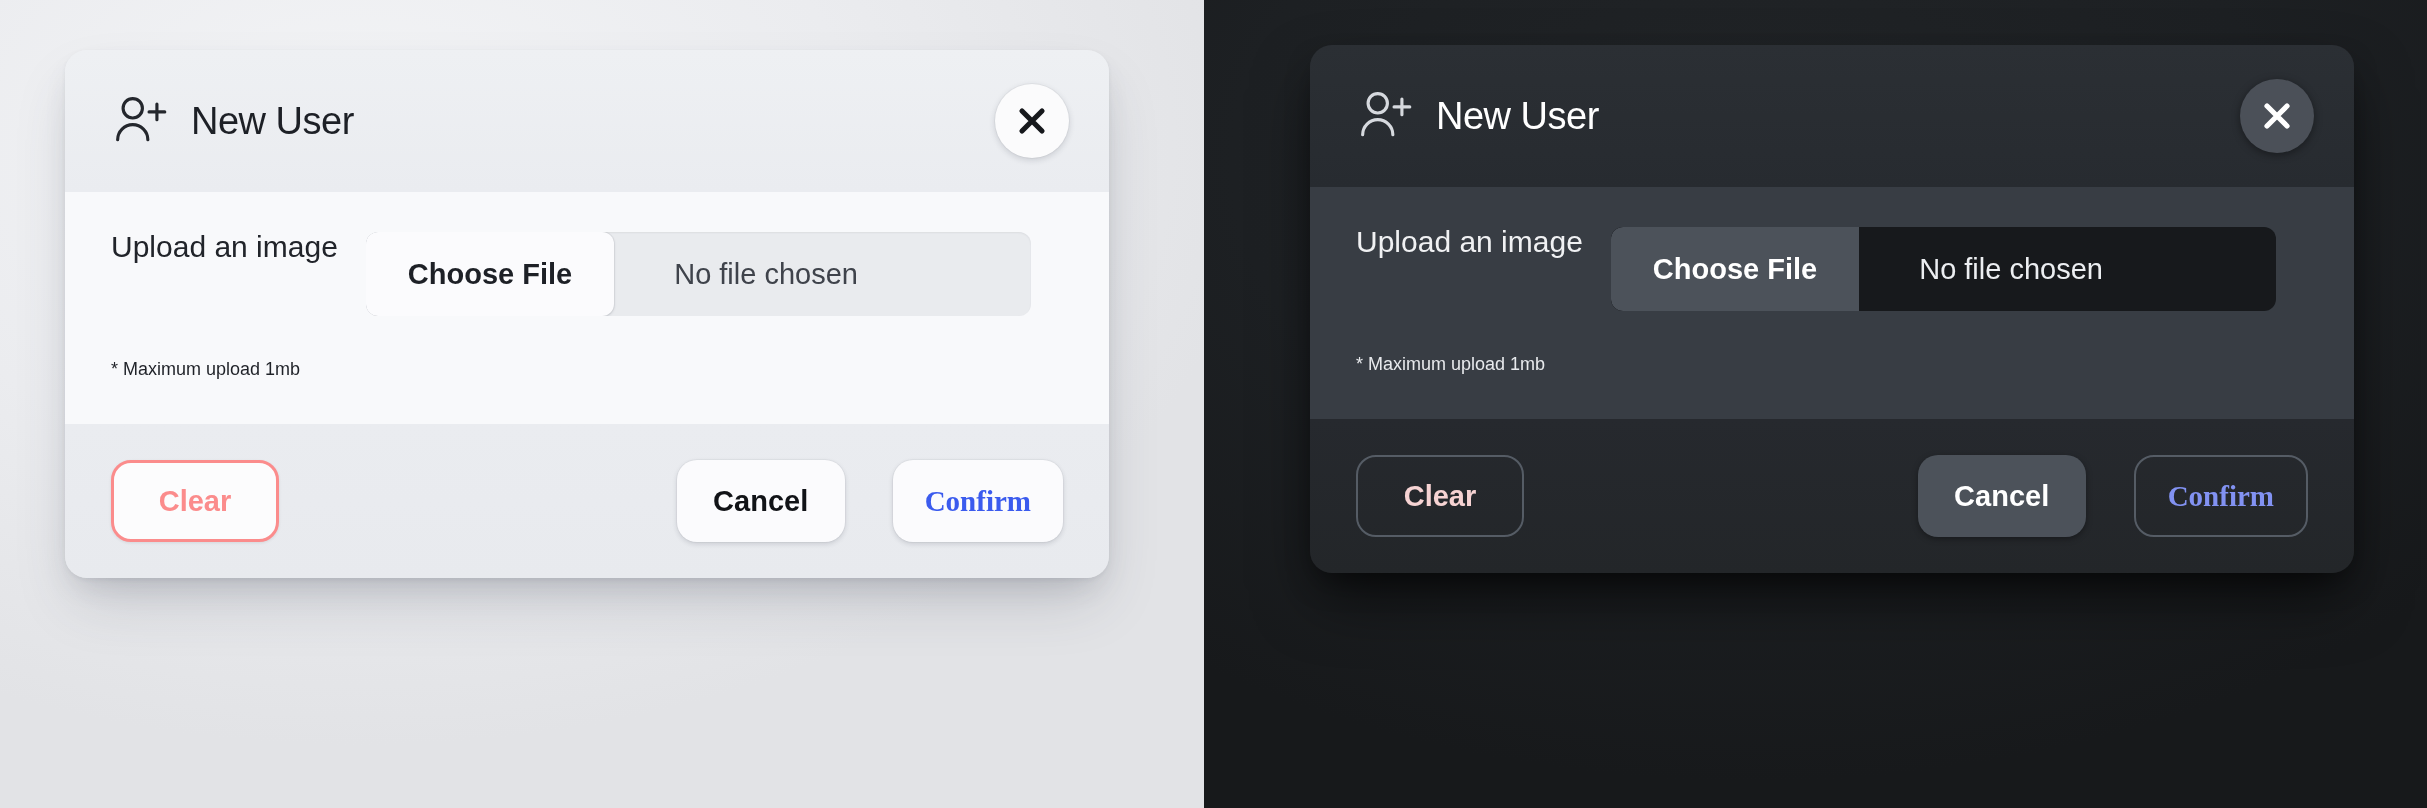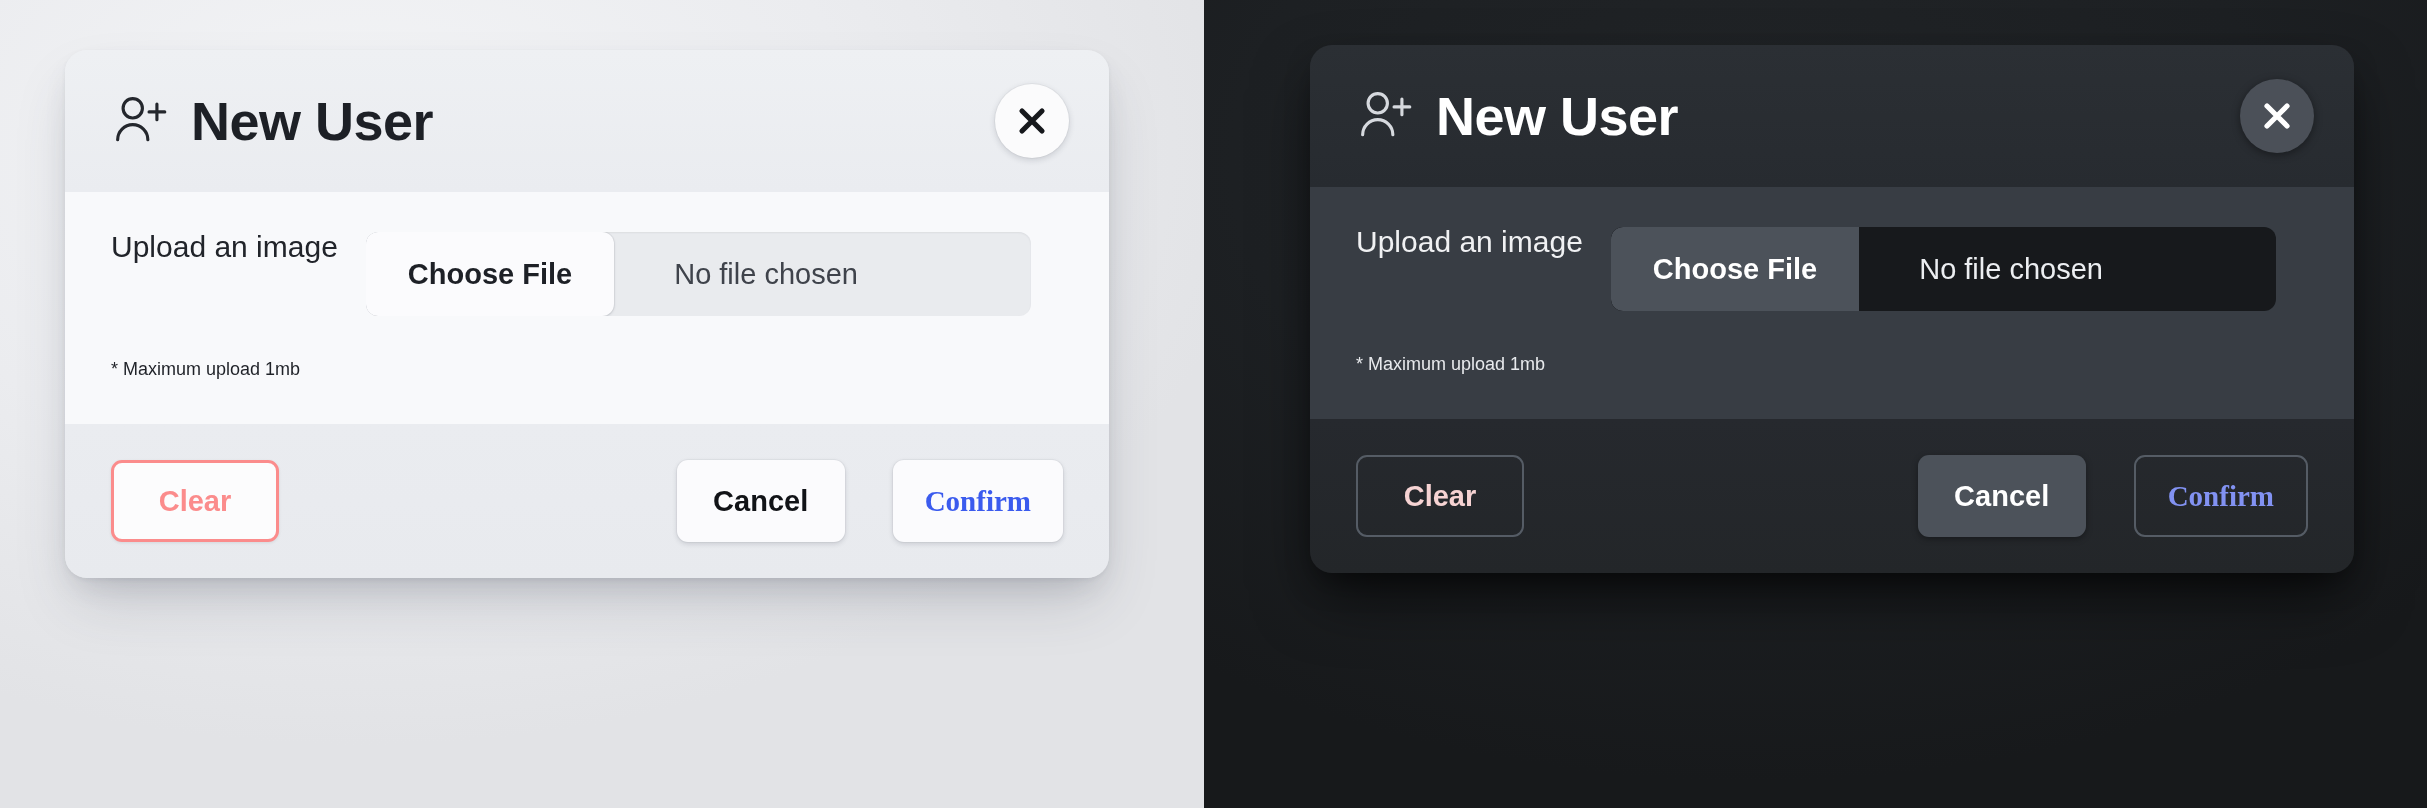--- a/index.html
+++ b/index.html
@@ -82,22 +82,22 @@
 
   .user-add-icon {
     flex: 0 0 auto;
     width: 58px;
     height: 58px;
     margin-right: 22px;
     display: block;
   }
 
   .m-title {
-    font-size: 54px;
-    font-weight: 700;
+    font-size: 38px;
+    font-weight: 400;
     letter-spacing: -0.5px;
     line-height: 1;
     white-space: nowrap;
   }
   .modal-light .m-title { color: #1d2026; }
   .modal-dark  .m-title { color: #ffffff; }
 
   .close-btn {
     position: absolute;
     right: 40px;
@@ -215,21 +215,21 @@
     background: linear-gradient(180deg, #eaecf0 0%, #e8eaee 100%);
   }
   .modal-dark .m-footer {
     background: linear-gradient(180deg, #26292e 0%, #232629 100%);
   }
   .footer-spacer { flex: 1 1 auto; }
 
   .btn {
     font-size: 29px;
     font-weight: 700;
-    border-radius: 11px;
+    border-radius: 20px;
     padding: 0 32px;
     height: 82px;
     min-width: 168px;
     cursor: pointer;
     white-space: nowrap;
     box-sizing: border-box;
     font-family: "Liberation Sans", sans-serif;
   }
   .btn + .btn { margin-left: 48px; font-family: Liberation Serif, serif; }
 

